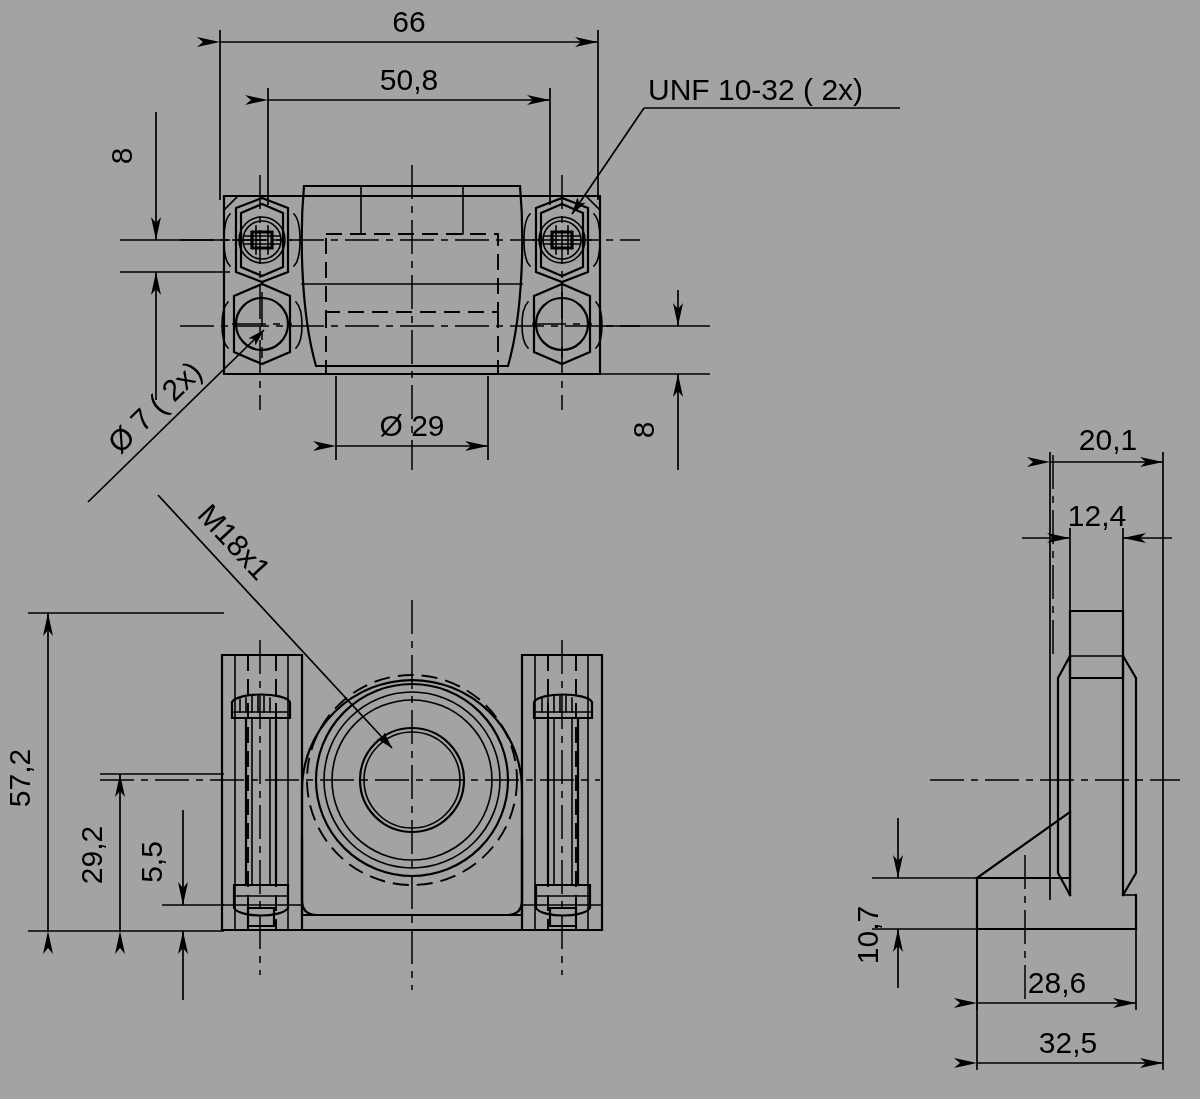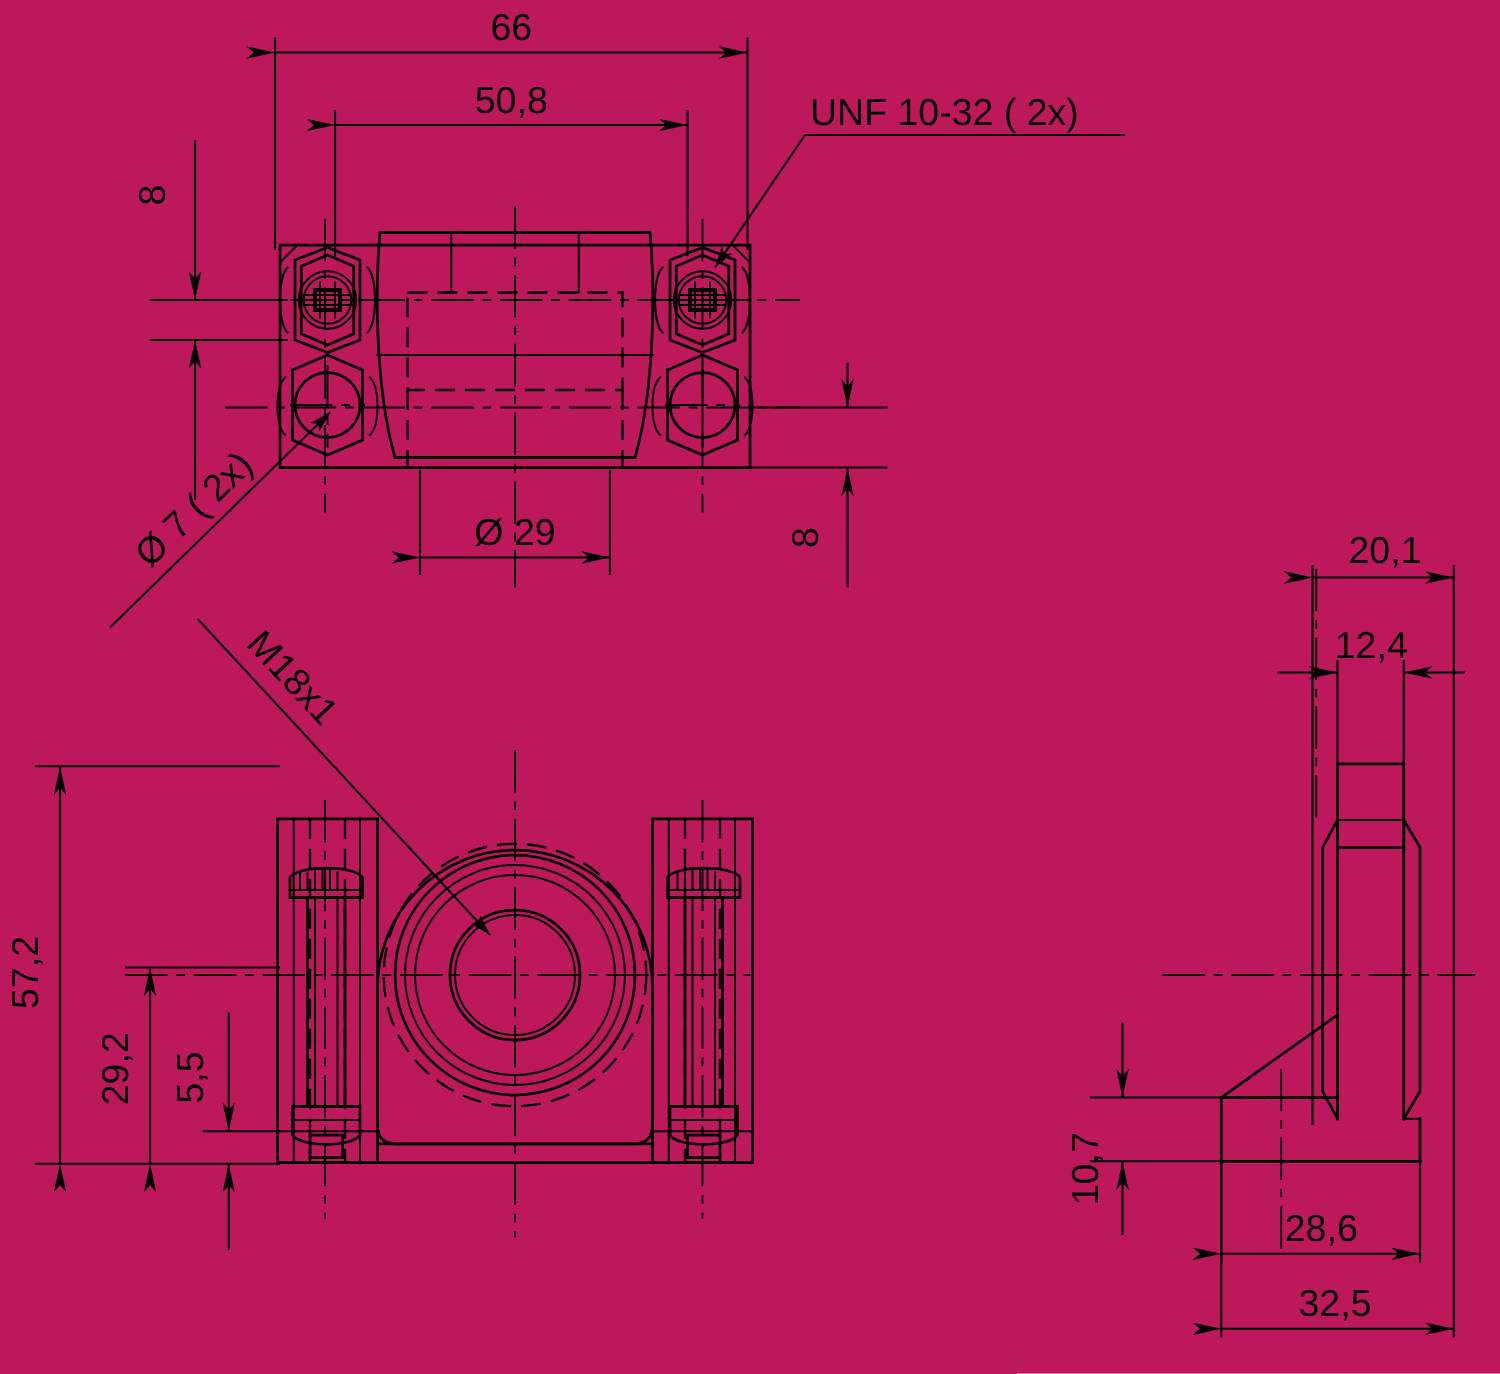--- a/index.html
+++ b/index.html
@@ -7,21 +7,21 @@
     padding: 0;
     background: #ffffff;
   }
   body {
     font-family: "Liberation Sans", sans-serif;
   }
   #drawing-root {
     position: relative;
     width: 1200px;
     height: 1099px;
-    background: #be185d;
+    background: #a3a3a3;
     overflow: hidden;
   }
   svg#cad {
     display: block;
     width: 1200px;
     height: 1099px;
   }
   .thin  { stroke: #000; stroke-width: 1.6; fill: none; stroke-linecap: square; }
   .med   { stroke: #000; stroke-width: 2.2; fill: none; stroke-linecap: square; }
   .thick { stroke: #000; stroke-width: 3.2; fill: none; stroke-linecap: square; }

